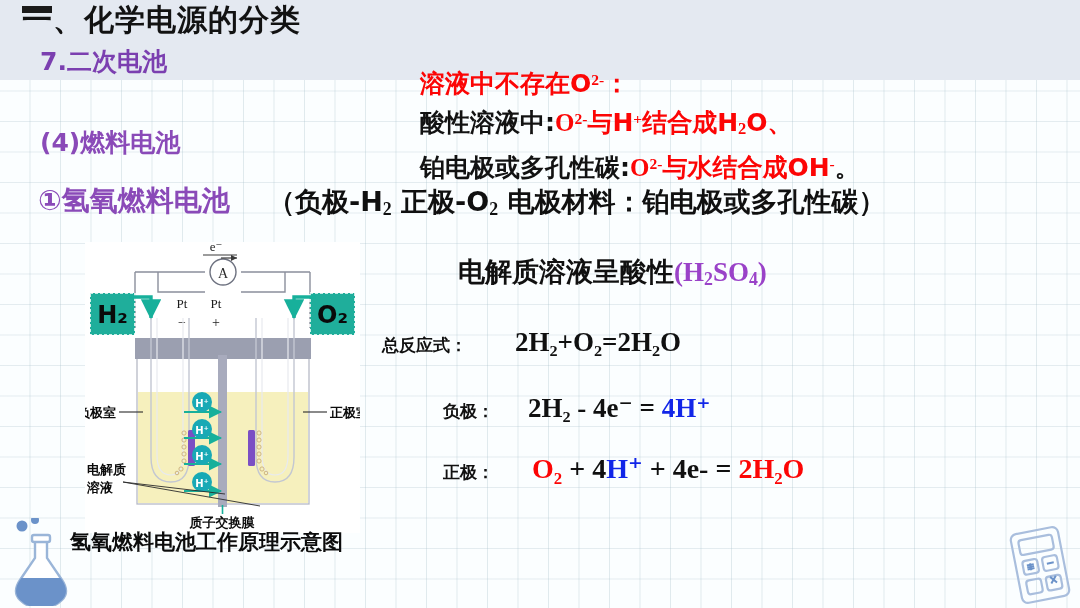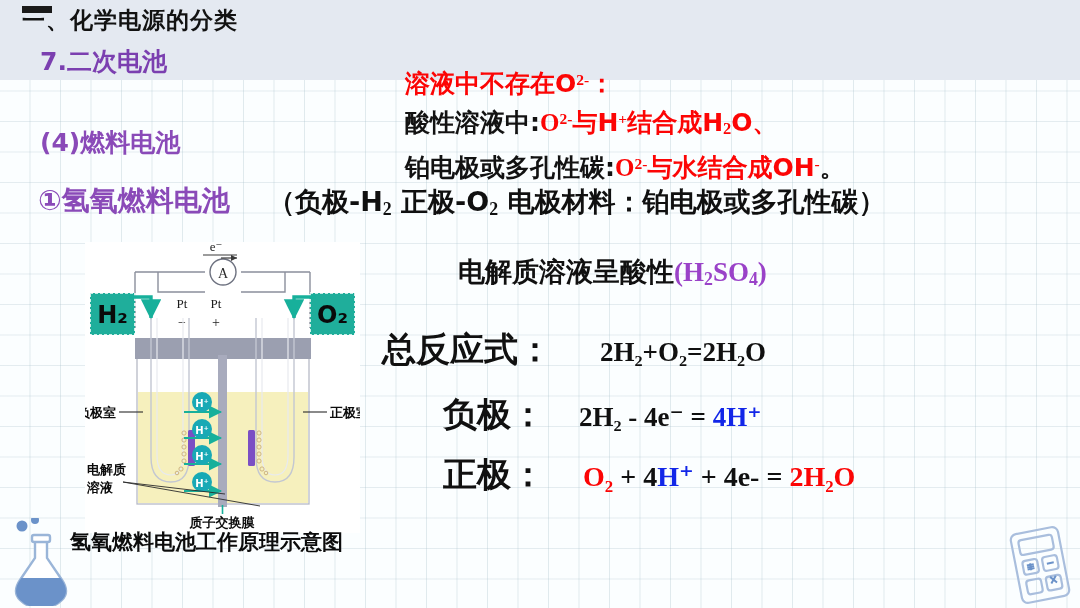--- a/index.html
+++ b/index.html
@@ -36,21 +36,21 @@
   }
   #title-rule {
     position: absolute;
     left: 22px; top: 6px;
     width: 30px; height: 7px;
     background: #1a1a1a;
   }
   #page-title {
     position: absolute;
     left: 22px; top: 0px;
-    font-size: 23px;
+    font-size: 30px;
     font-weight: bold;
     color: #121212;
     letter-spacing: 1px;
     line-height: 40px;
     white-space: nowrap;
     font-family: "DejaVu Sans", "Liberation Sans", sans-serif;
   }
   #subtitle {
     position: absolute;
     left: 40px; top: 47px;
@@ -85,21 +85,21 @@
     color: #101010;
     white-space: nowrap;
     font-family: "DejaVu Sans", "Liberation Sans", sans-serif;
   }
   sub { font-size: 0.66em; vertical-align: -0.22em; }
   sup { font-size: 0.62em; vertical-align: 0.42em; }
   .serif { font-family: "Liberation Serif", "DejaVu Serif", serif; }
   
   #note-block {
     position: absolute;
-    left: 405px; top: 62px;
+    left: 420px; top: 62px;
     white-space: nowrap;
   }
   .note-line {
     font-size: 25px;
     font-weight: bold;
     line-height: 35px;
     color: #121212;
     font-family: "DejaVu Sans", "Liberation Sans", sans-serif;
   }
   .red { color: #fc0505; }
@@ -115,21 +115,21 @@
     white-space: nowrap;
     font-family: Liberation Serif, serif;
   }
   .eq-row {
     position: absolute;
     white-space: nowrap;
     font-weight: bold;
     color: #101010;
     font-family: "DejaVu Sans", "Liberation Sans", sans-serif;
   }
-  .eq-label { font-size: 34px; }
+  .eq-label { font-size: 17px; }
   .eq-body {
     font-size: 27px;
     font-family: "Liberation Serif", "DejaVu Serif", serif;
     font-weight: bold;
   }
   #row-total { left: 382px; top: 327px; }
   #row-total .eq-body { margin-left: 48px; }
   #row-neg   { left: 443px; top: 392px; }
   #row-neg .eq-body { margin-left: 34px; }
   #row-pos   { left: 443px; top: 452px; }

